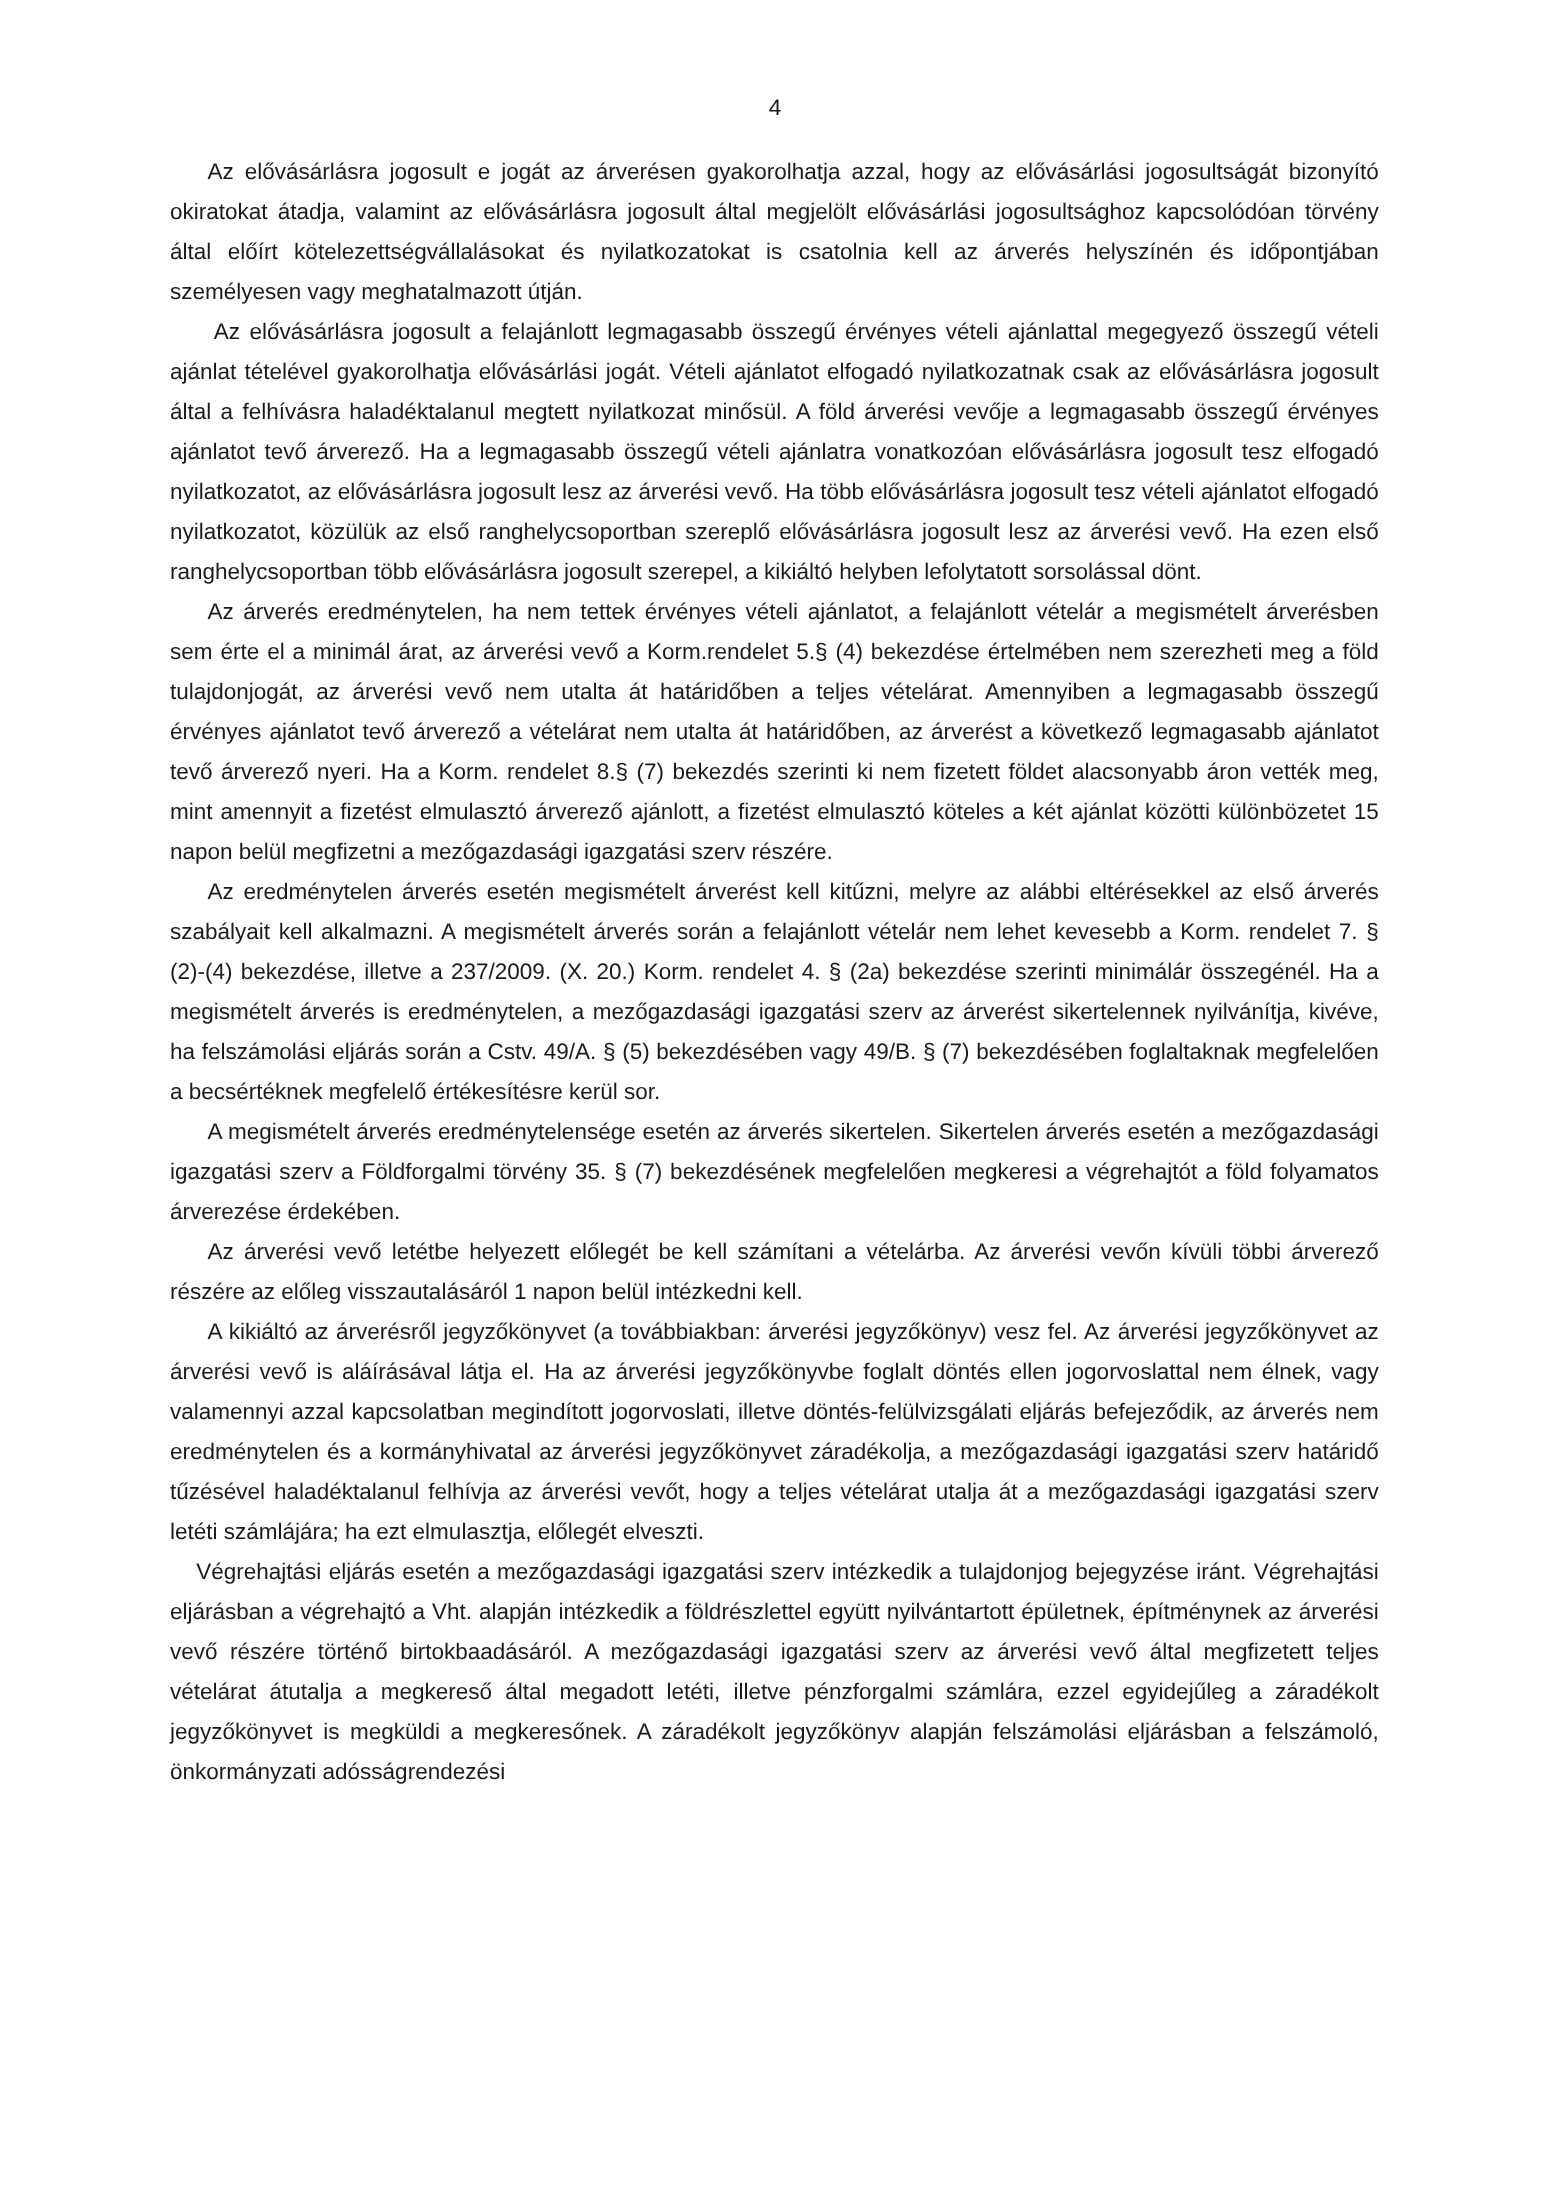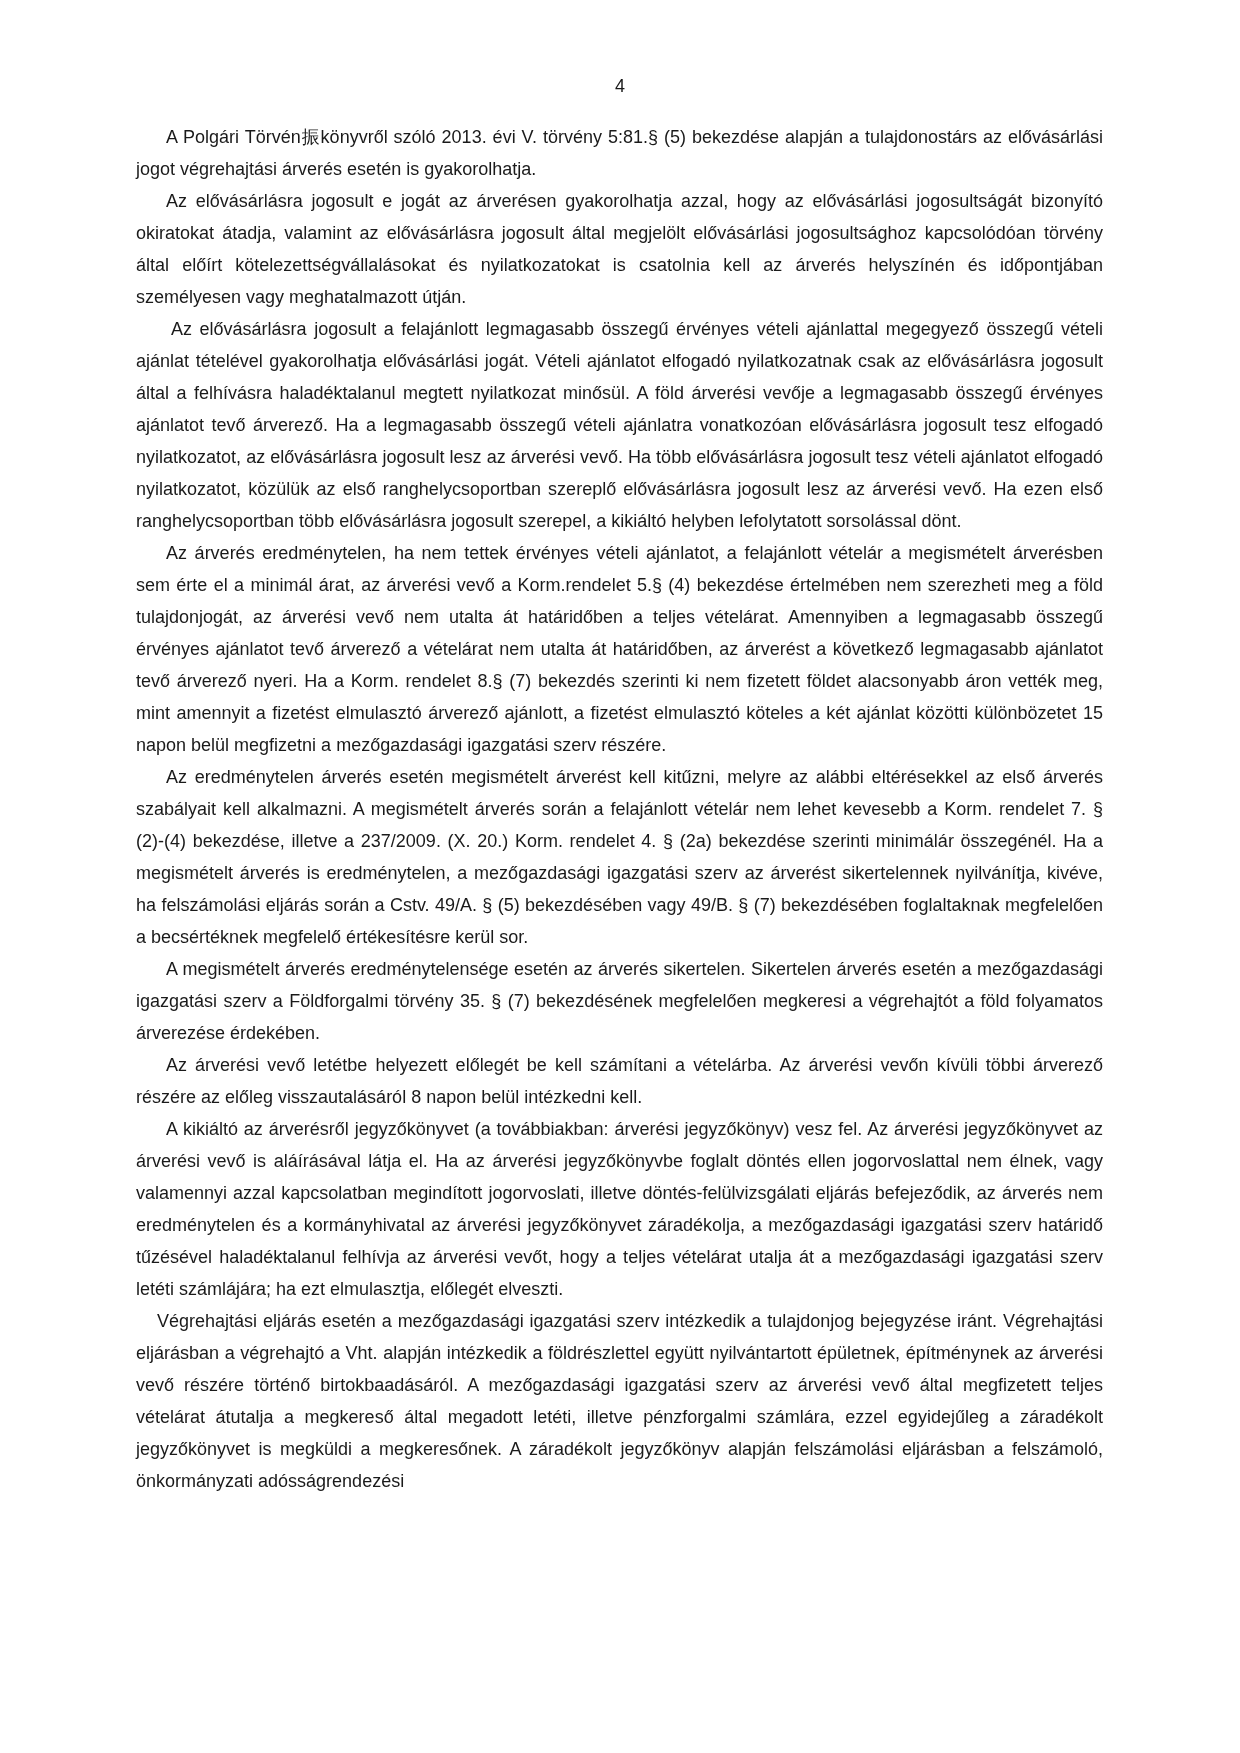--- a/index.html
+++ b/index.html
@@ -25,39 +25,36 @@
   .para b { font-weight: normal; }
 </style>
 </head>
 <body>
 
 <div class="page">
   <div class="page-number">4</div>
 
   <div class="body-text">
     <p class="para">
-      <span>A Polgári Törvén振könyvről szóló 2013. évi V. törvény 5:81.§ (5) bekezdése alapján a tulajdonostárs az elővásárlási jogot végrehajtási árverés esetén is gyakorolhatja.</span>
-    </p>
-    <p class="para">
       <b>Az elővásárlásra jogosult e jogát az árverésen gyakorolhatja azzal,</b><span> hogy az elővásárlási jogosultságát bizonyító okiratokat átadja, valamint az elővásárlásra jogosult által megjelölt elővásárlási jogosultsághoz kapcsolódóan törvény által előírt kötelezettségvállalásokat és nyilatkozatokat is csatolnia kell az árverés helyszínén és időpontjában személyesen vagy meghatalmazott útján.</span>
     </p>
     <p class="para indent-wide">
       <span>Az elővásárlásra jogosult a felajánlott legmagasabb összegű érvényes vételi ajánlattal megegyező összegű vételi ajánlat tételével gyakorolhatja elővásárlási jogát. Vételi ajánlatot elfogadó nyilatkozatnak csak az elővásárlásra jogosult által a felhívásra haladéktalanul megtett nyilatkozat minősül. A föld árverési vevője a legmagasabb összegű érvényes ajánlatot tevő árverező. Ha a legmagasabb összegű vételi ajánlatra vonatkozóan elővásárlásra jogosult tesz elfogadó nyilatkozatot, az elővásárlásra jogosult lesz az árverési vevő. Ha több elővásárlásra jogosult tesz vételi ajánlatot elfogadó nyilatkozatot, közülük az első ranghelycsoportban szereplő elővásárlásra jogosult lesz az árverési vevő. Ha ezen első ranghelycsoportban több elővásárlásra jogosult szerepel, a kikiáltó helyben lefolytatott sorsolással dönt.</span>
     </p>
     <p class="para">
       <b>Az árverés eredménytelen,</b><span> ha nem tettek érvényes vételi ajánlatot, a felajánlott vételár a megismételt árverésben sem érte el a minimál árat, az árverési vevő a Korm.rendelet 5.§ (4) bekezdése értelmében nem szerezheti meg a föld tulajdonjogát, az árverési vevő nem utalta át határidőben a teljes vételárat. Amennyiben a legmagasabb összegű érvényes ajánlatot tevő árverező a vételárat nem utalta át határidőben, az árverést a következő legmagasabb ajánlatot tevő árverező nyeri. Ha a Korm. rendelet 8.§ (7) bekezdés szerinti ki nem fizetett földet alacsonyabb áron vették meg, mint amennyit a fizetést elmulasztó árverező ajánlott, a fizetést elmulasztó köteles a két ajánlat közötti különbözetet 15 napon belül megfizetni a mezőgazdasági igazgatási szerv részére.</span>
     </p>
     <p class="para">
       <span>Az eredménytelen árverés esetén megismételt árverést kell kitűzni, melyre az alábbi eltérésekkel az első árverés szabályait kell alkalmazni. A megismételt árverés során a felajánlott vételár nem lehet kevesebb a Korm. rendelet 7. § (2)-(4) bekezdése, illetve a 237/2009. (X. 20.) Korm. rendelet 4. § (2a) bekezdése szerinti minimálár összegénél. Ha a megismételt árverés is eredménytelen, a mezőgazdasági igazgatási szerv az árverést sikertelennek nyilvánítja, kivéve, ha felszámolási eljárás során a Cstv. 49/A. § (5) bekezdésében vagy 49/B. § (7) bekezdésében foglaltaknak megfelelően a becsértéknek megfelelő értékesítésre kerül sor.</span>
     </p>
     <p class="para">
       <span>A megismételt árverés eredménytelensége esetén az árverés sikertelen. Sikertelen árverés esetén a mezőgazdasági igazgatási szerv a Földforgalmi törvény 35. § (7) bekezdésének megfelelően megkeresi a végrehajtót a föld folyamatos árverezése érdekében.</span>
     </p>
     <p class="para">
-      <span>Az árverési vevő letétbe helyezett előlegét be kell számítani a vételárba. Az árverési vevőn kívüli többi árverező részére az előleg visszautalásáról 8 napon belül intézkedni kell.</span>
+      <span>Az árverési vevő letétbe helyezett előlegét be kell számítani a vételárba. Az árverési vevőn kívüli többi árverező részére az előleg visszautalásáról 1 napon belül intézkedni kell.</span>
     </p>
     <p class="para">
       <b>A kikiáltó az árverésről jegyzőkönyvet</b><span> (a továbbiakban: árverési jegyzőkönyv) vesz fel. Az árverési jegyzőkönyvet az árverési vevő is aláírásával látja el. Ha az árverési jegyzőkönyvbe foglalt döntés ellen jogorvoslattal nem élnek, vagy valamennyi azzal kapcsolatban megindított jogorvoslati, illetve döntés-felülvizsgálati eljárás befejeződik, az árverés nem eredménytelen és a kormányhivatal az árverési jegyzőkönyvet záradékolja, a mezőgazdasági igazgatási szerv határidő tűzésével haladéktalanul felhívja az árverési vevőt, hogy a teljes vételárat utalja át a mezőgazdasági igazgatási szerv letéti számlájára; ha ezt elmulasztja, előlegét elveszti.</span>
     </p>
     <p class="para indent-narrow">
       <span>Végrehajtási eljárás esetén a mezőgazdasági igazgatási szerv intézkedik a tulajdonjog bejegyzése iránt. Végrehajtási eljárásban a végrehajtó a Vht. alapján intézkedik a földrészlettel együtt nyilvántartott épületnek, építménynek az árverési vevő részére történő birtokbaadásáról. A mezőgazdasági igazgatási szerv az árverési vevő által megfizetett teljes vételárat átutalja a megkereső által megadott letéti, illetve pénzforgalmi számlára, ezzel egyidejűleg a záradékolt jegyzőkönyvet is megküldi a megkeresőnek. A záradékolt jegyzőkönyv alapján felszámolási eljárásban a felszámoló, önkormányzati adósságrendezési</span>
     </p>
   </div>
 </div>
 

